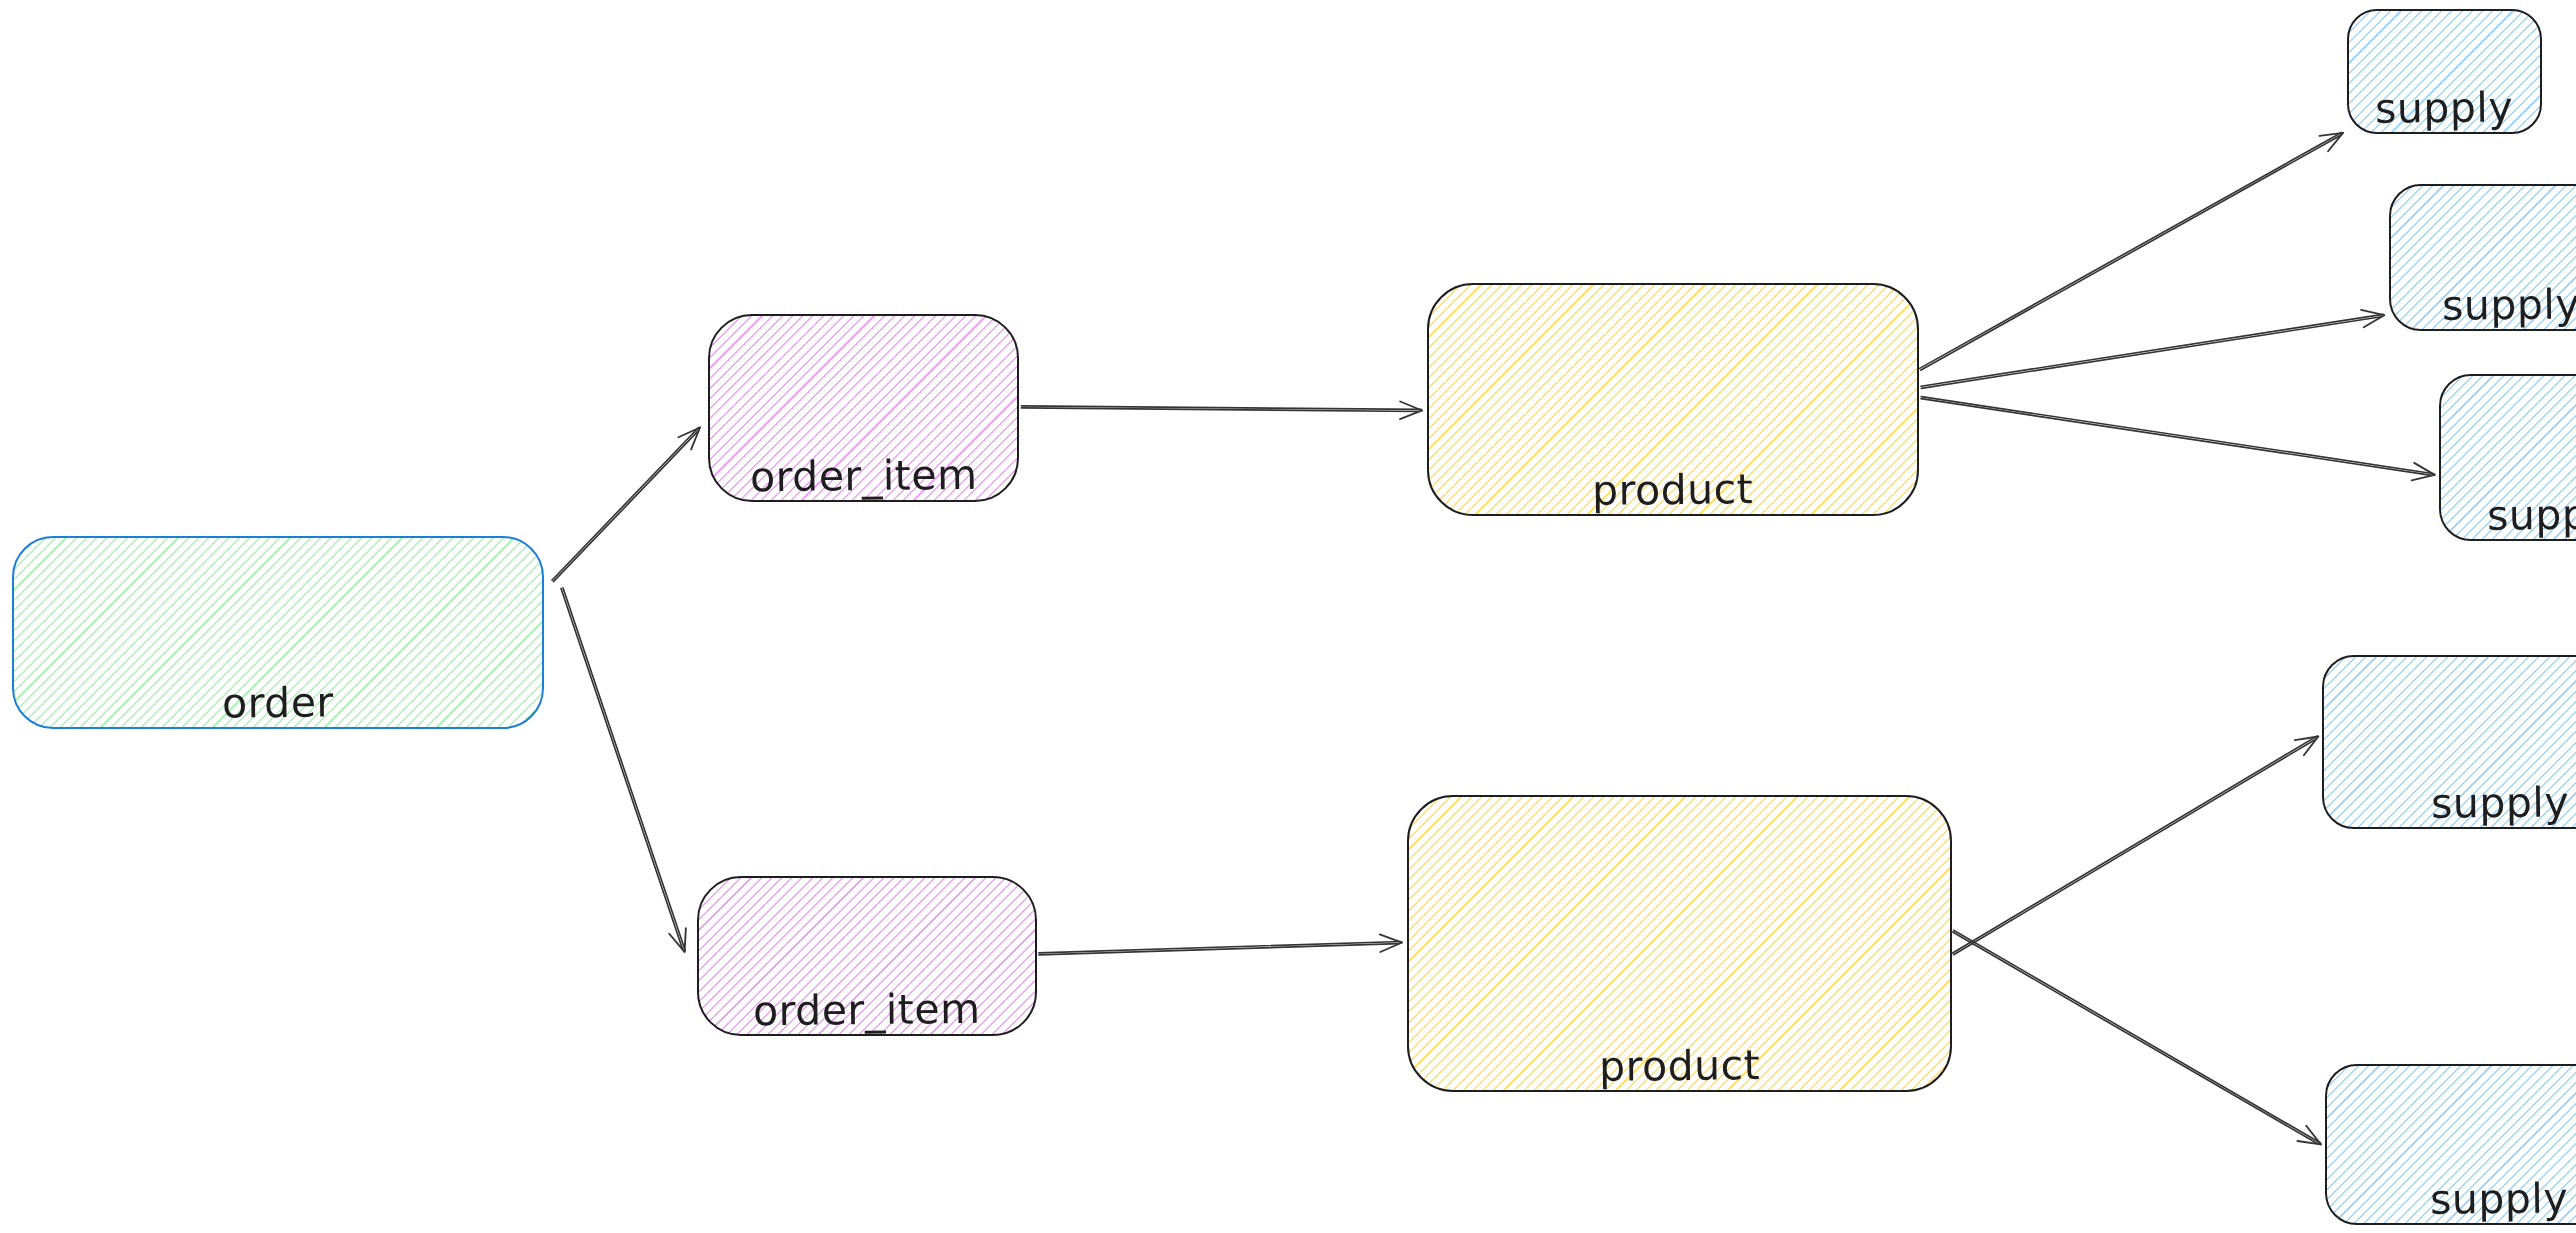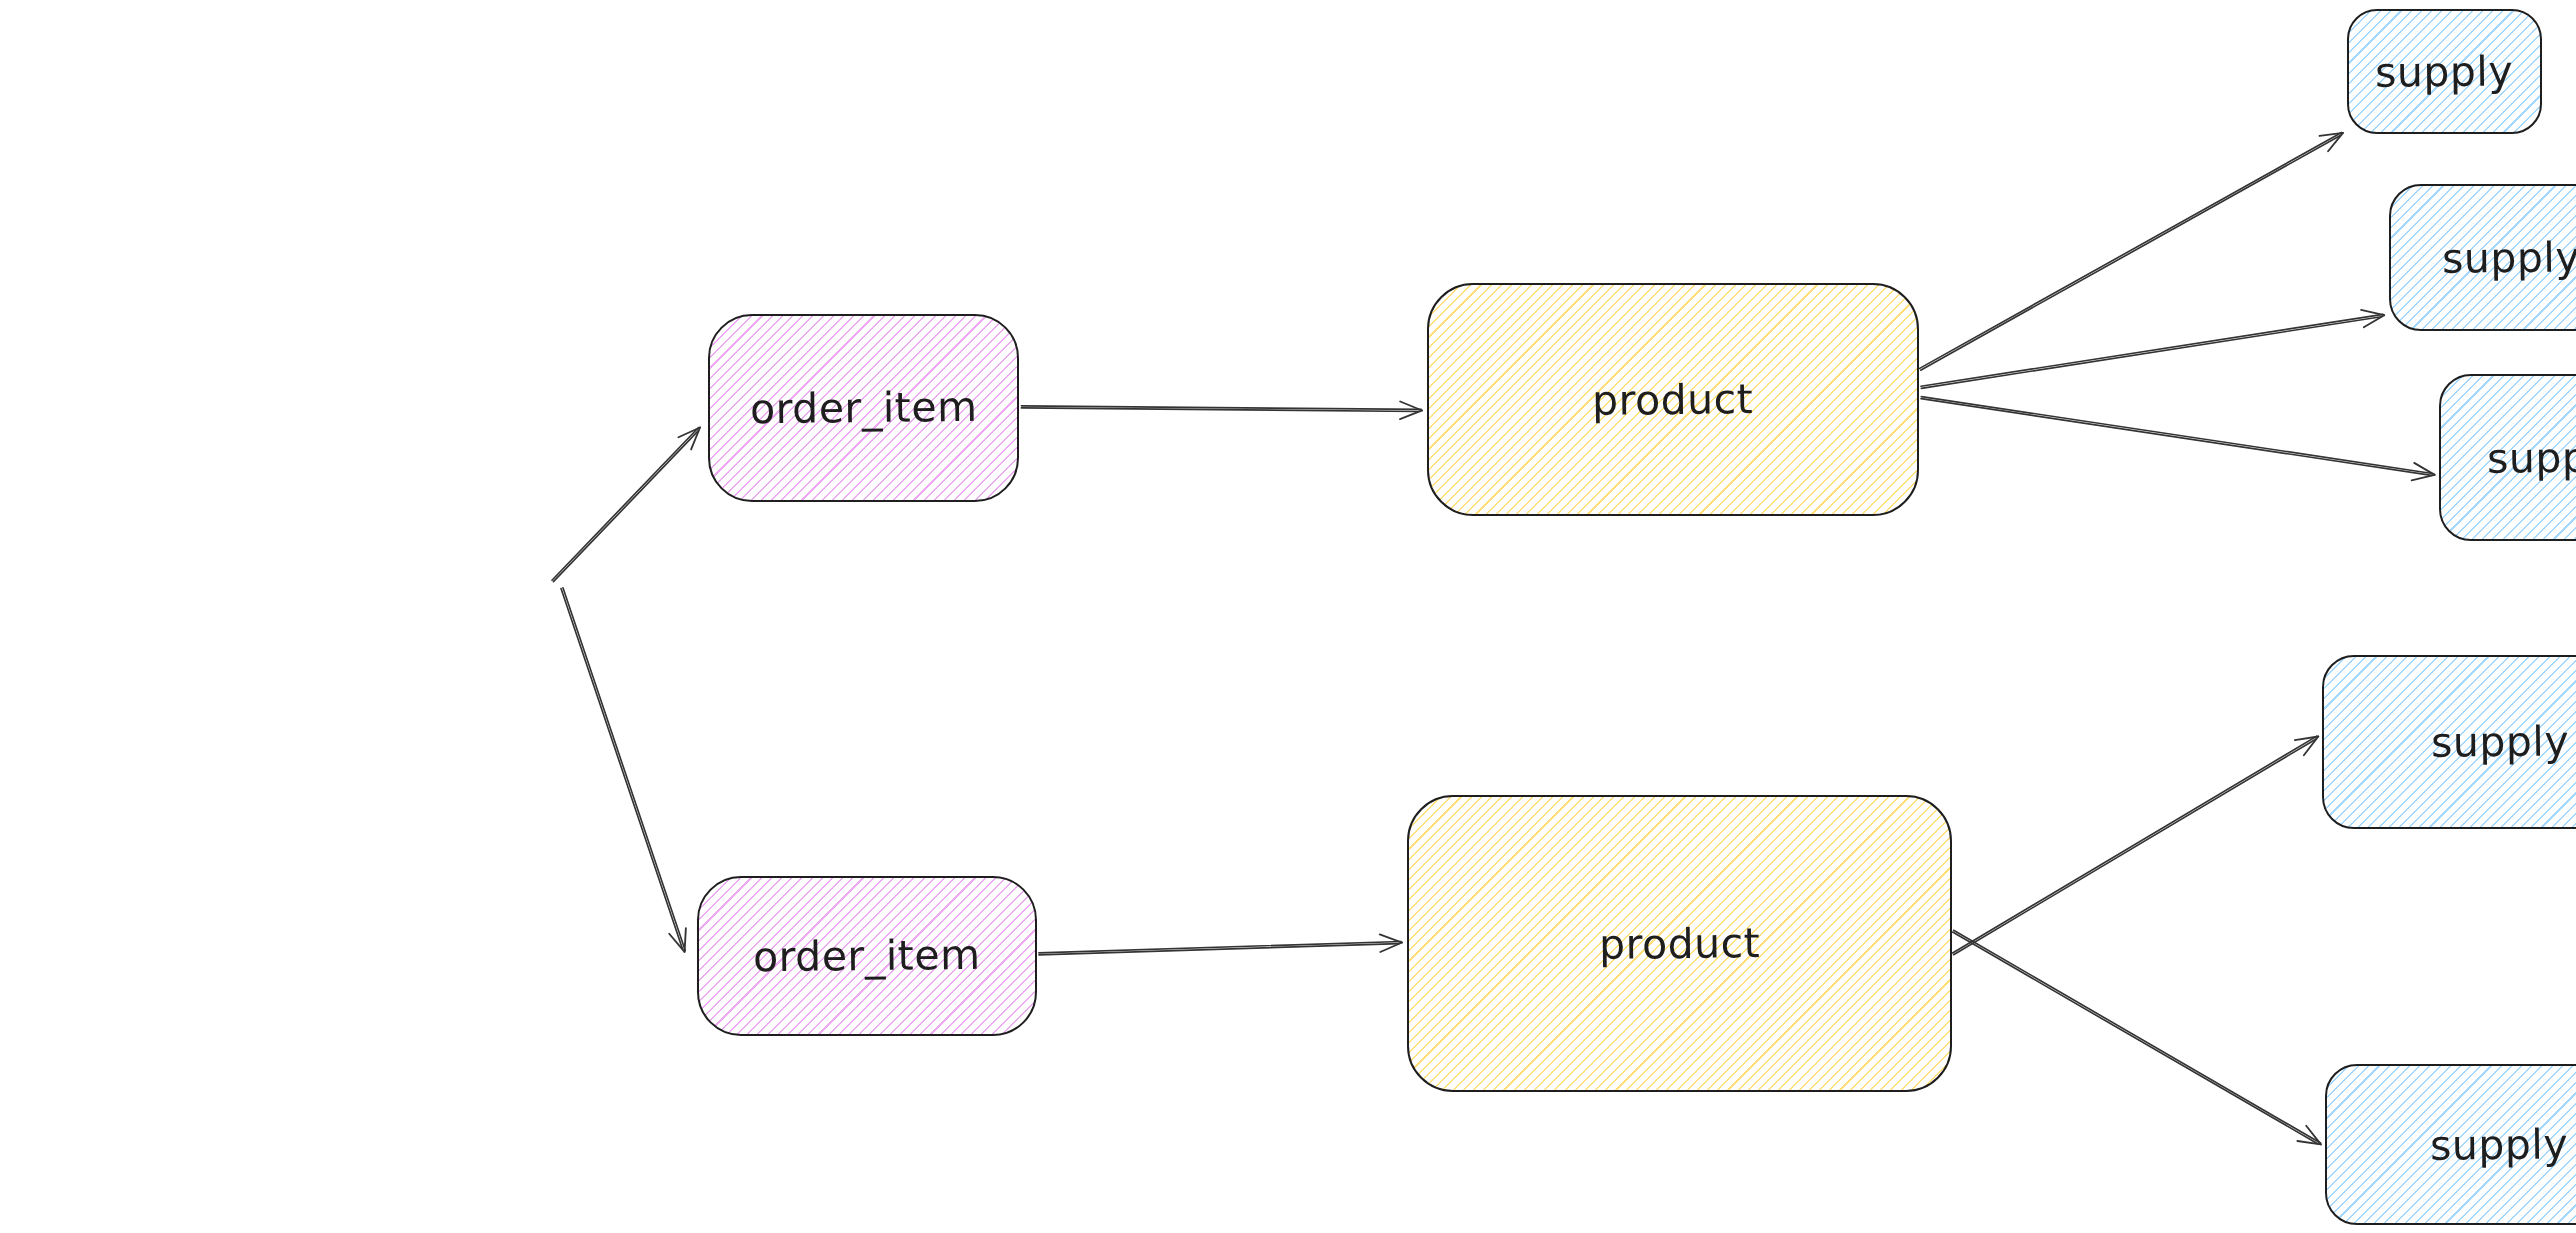--- a/index.html
+++ b/index.html
@@ -18,21 +18,21 @@
     position: absolute;
     inset: 0;
     width: 2700px;
     height: 1233px;
   }
   .node {
     position: absolute;
     box-sizing: border-box;
     border: 2.6px solid #1e1e1e;
     display: flex;
-    align-items: center;
+    align-items: flex-end;
     justify-content: center;
     background-color: #ffffff;
   }
   .node-label {
     font-size: 41px;
     color: #1e1e1e;
     letter-spacing: 0.5px;
     white-space: nowrap;
     transform: rotate(-0.6deg);
     user-select: none;
@@ -44,20 +44,23 @@
     pointer-events: none;
   }
   svg.connector-layer g {
     pointer-events: stroke;
   }
 </style>
 </head>
 <body>
 
 <div class="stage">
+    <div class="node" style="left: 12.4px; top: 536px; width: 532px; height: 193px; border-color: rgb(28, 126, 214); border-radius: 41px; background-image: repeating-linear-gradient(135deg, rgb(178, 242, 187) 0px, rgb(178, 242, 187) 1.5px, transparent 1.5px, transparent 7.2px);">
+      <span class="node-label">order</span>
+    </div>
     <div class="node" style="left: 708px; top: 314px; width: 311px; height: 188px; border-color: rgb(30, 30, 30); border-radius: 44px; background-image: repeating-linear-gradient(135deg, rgb(237, 169, 244) 0px, rgb(237, 169, 244) 1.5px, transparent 1.5px, transparent 7.2px);">
       <span class="node-label">order_item</span>
     </div>
     <div class="node" style="left: 697px; top: 876px; width: 340px; height: 160px; border-color: rgb(30, 30, 30); border-radius: 44px; background-image: repeating-linear-gradient(135deg, rgb(237, 169, 244) 0px, rgb(237, 169, 244) 1.5px, transparent 1.5px, transparent 7.2px);">
       <span class="node-label">order_item</span>
     </div>
     <div class="node" style="left: 1427px; top: 283px; width: 492px; height: 233px; border-color: rgb(30, 30, 30); border-radius: 46px; background-image: repeating-linear-gradient(135deg, rgb(255, 224, 122) 0px, rgb(255, 224, 122) 1.5px, transparent 1.5px, transparent 7.2px);">
       <span class="node-label">product</span>
     </div>
     <div class="node" style="left: 1407px; top: 795px; width: 545px; height: 297px; border-color: rgb(30, 30, 30); border-radius: 46px; background-image: repeating-linear-gradient(135deg, rgb(255, 224, 122) 0px, rgb(255, 224, 122) 1.5px, transparent 1.5px, transparent 7.2px);">

